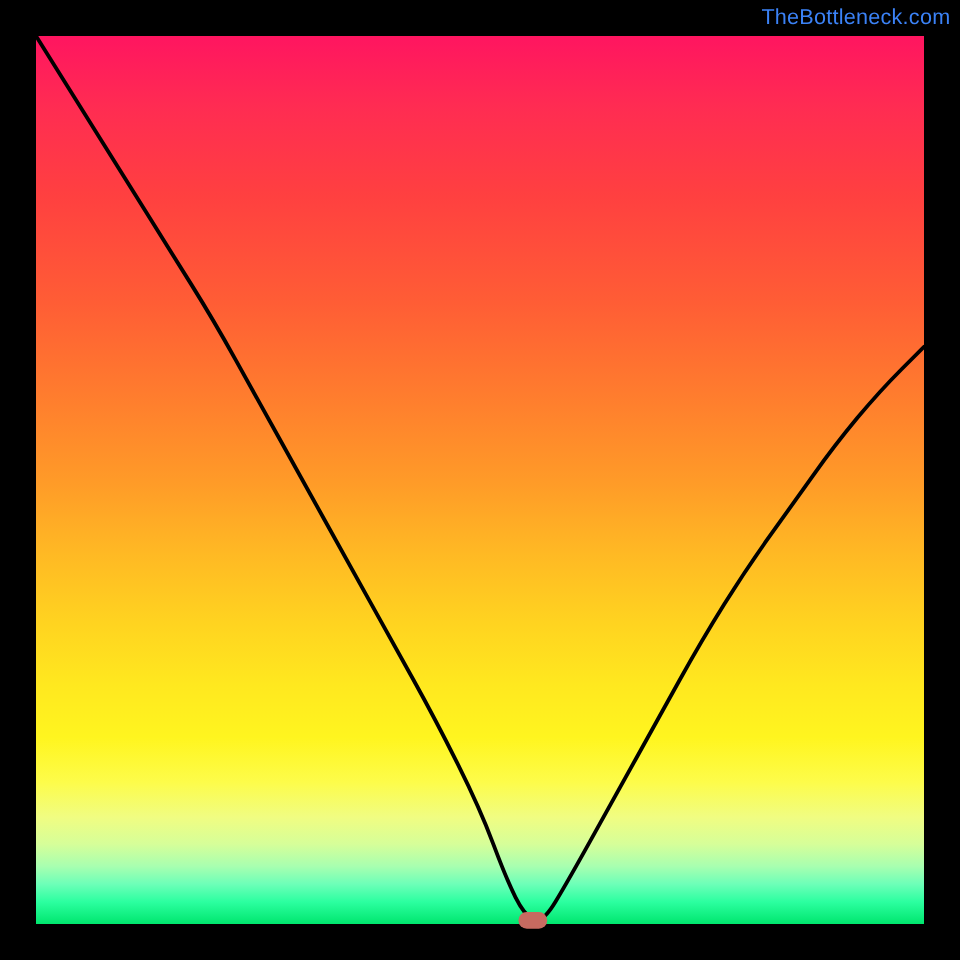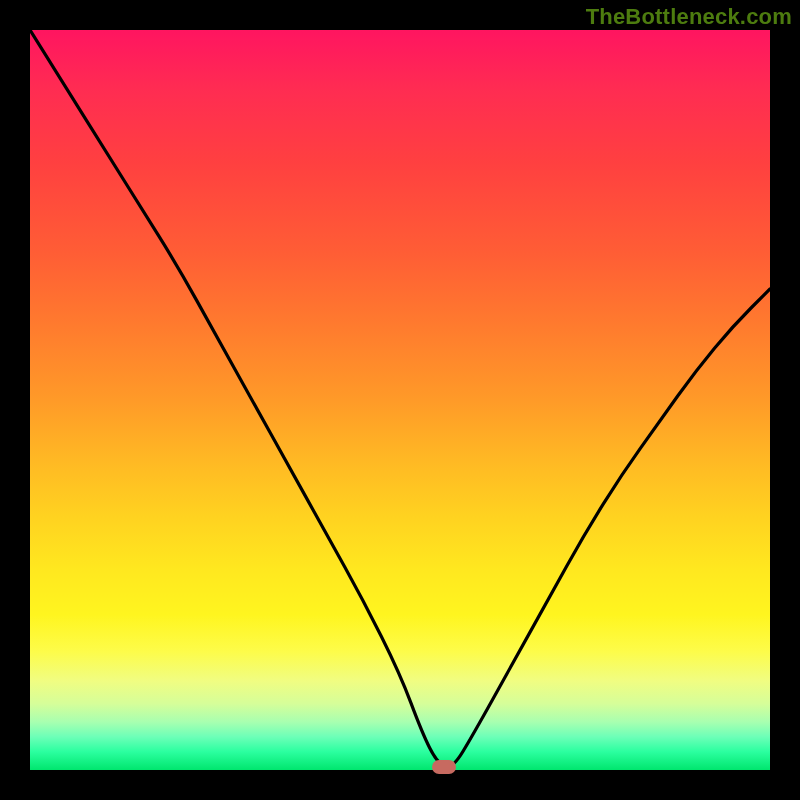--- a/index.html
+++ b/index.html
@@ -42,23 +42,23 @@
       #a8ffb0 93.5%,
       #6dffb8 95.5%,
       #2cffa0 97.5%,
       #00e66e 100%
     );
   }
   .watermark {
     position: absolute;
     top: 4px;
     right: 8px;
-    color: #4d7c0f;
-    font-size: 22px;
-    font-weight: 700;
+    color: #3b82f6;
+    font-size: 18px;
+    font-weight: 400;
     letter-spacing: 0.2px;
     user-select: none;
   }
   svg.curve {
     position: absolute;
     left: 0;
     top: 0;
     width: 740px;
     height: 740px;
   }

